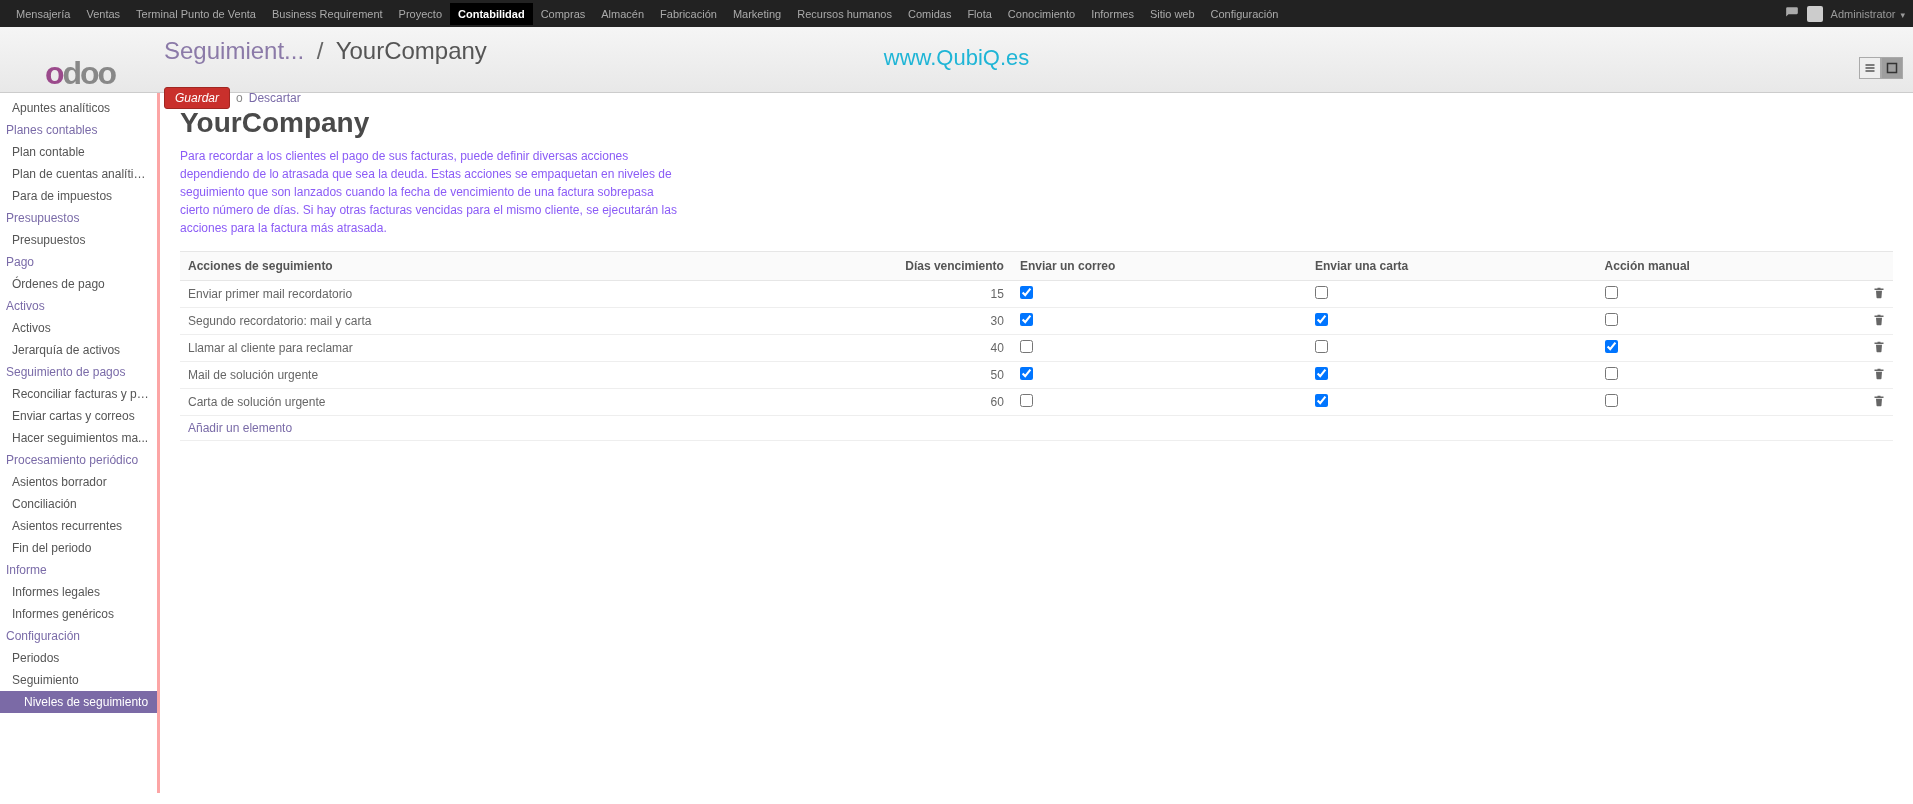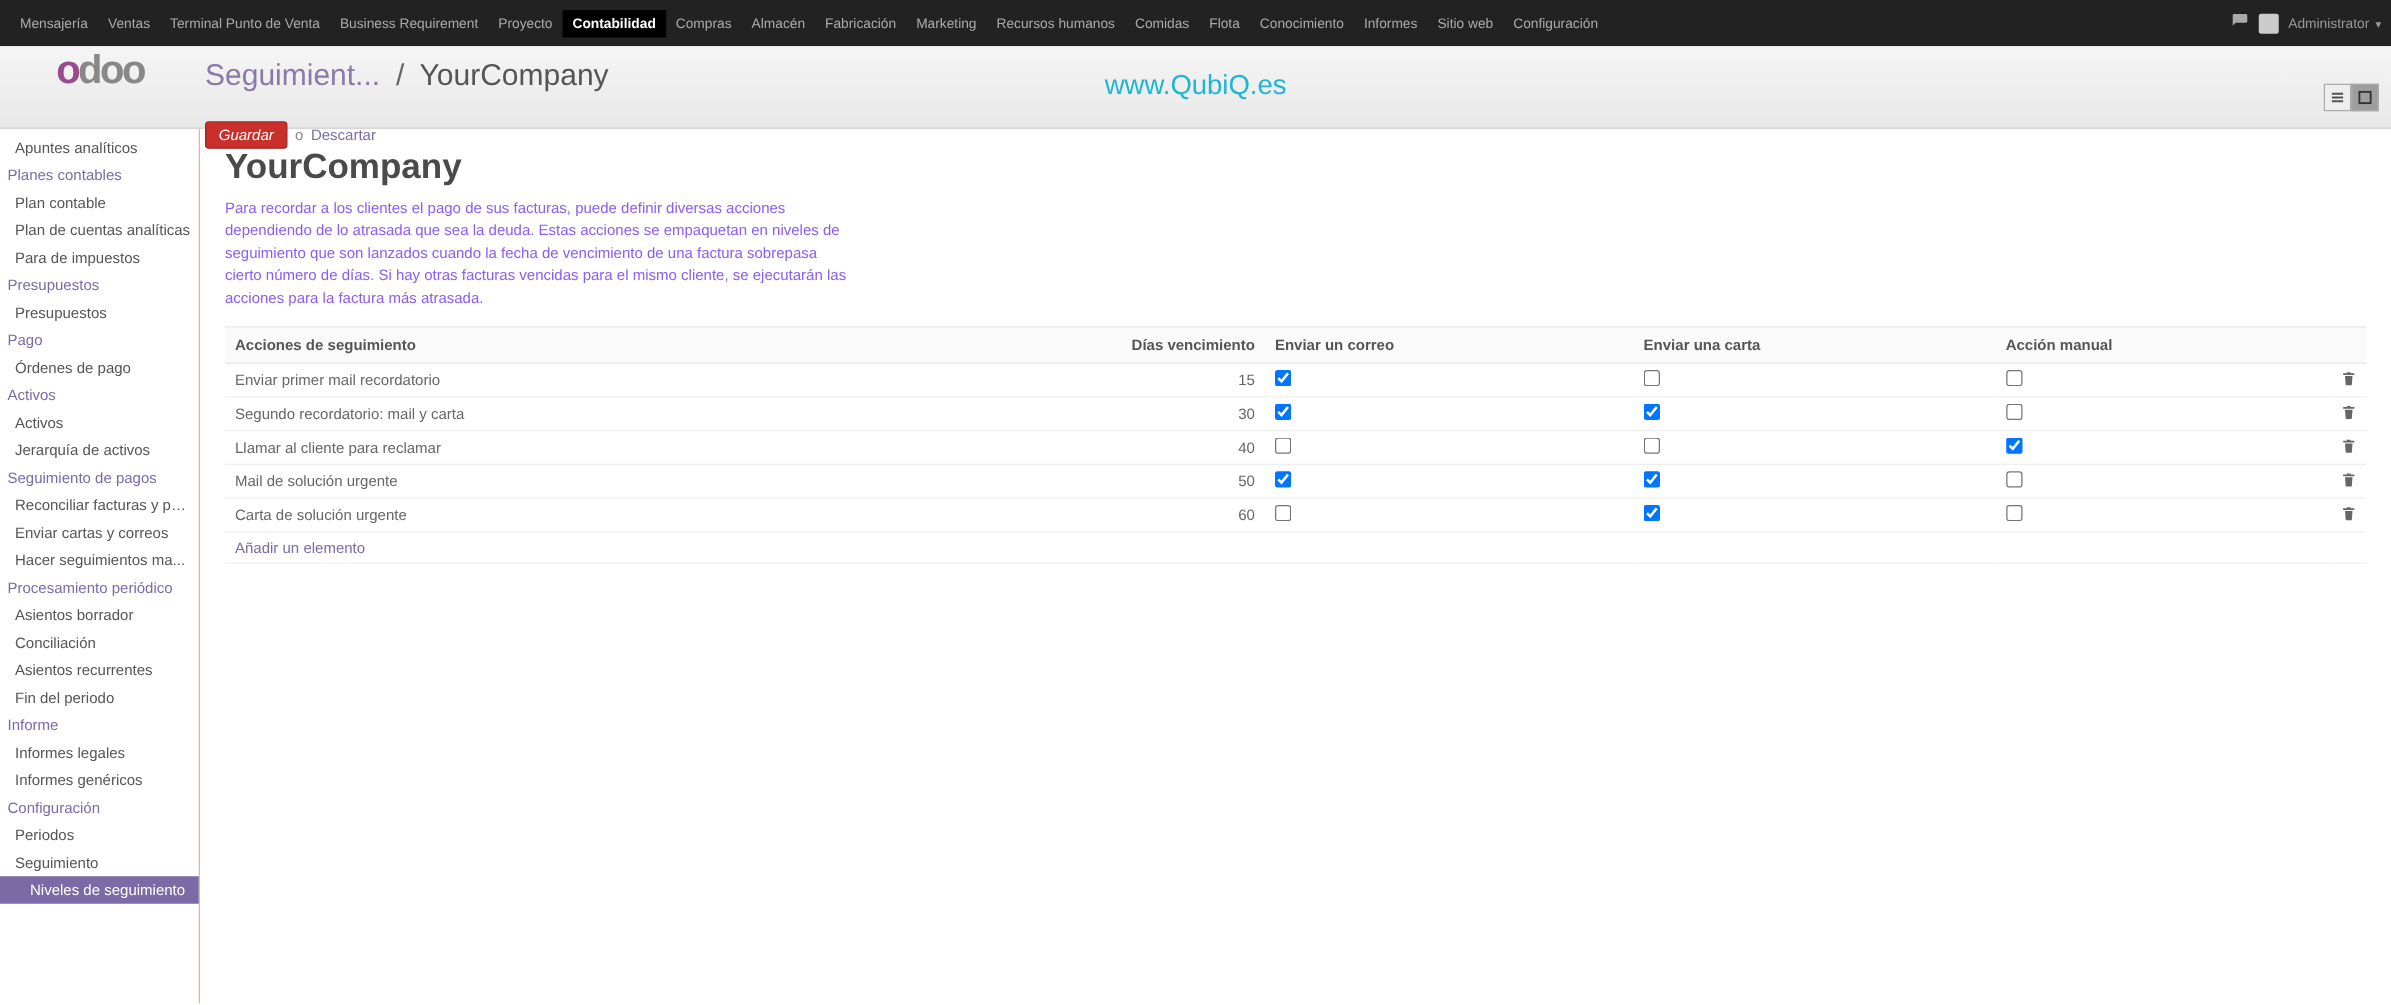--- a/index.html
+++ b/index.html
@@ -1,50 +1,50 @@
 <!DOCTYPE html>
 <html><head>
 <meta charset="utf-8">
 <style>
 * { margin:0; padding:0; box-sizing:border-box; font-family:"Lucida Grande","Helvetica Neue",Arial,sans-serif; }
 body { font-size:13px; color:#4c4c4c; background:#fff; }
 
 
-.topbar { background:#222; height:37px; display:flex; align-items:center; padding:0 8px; color:#999; font-size:11px; }
+.topbar { background:#222; height:27px; display:flex; align-items:center; padding:0 8px; color:#999; font-size:11px; }
 .topbar .menu { display:flex; gap:0; }
 .topbar .menu-item { padding:5px 8px; cursor:pointer; color:#aaa; }
 .topbar .menu-item.active { background:#000; color:#fff; font-weight:bold; }
 .topbar .spacer { flex:1; }
 .topbar .right { display:flex; align-items:center; gap:8px; }
 .topbar .avatar { width:16px; height:16px; background:#ccc; border-radius:2px; display:inline-block; }
 .topbar .chat-icon svg { width:14px; height:14px; fill:#aaa; }
 .topbar .dropdown-caret { font-size:9px; margin-left:2px; }
 
 
 .header { background:linear-gradient(#f5f5f5,#e8e8e8); border-bottom:1px solid #ccc; height:66px; position:relative; display:flex; }
-.logo-box { width:160px; display:flex; align-items:flex-start; justify-content:center; }
+.logo-box { width:160px; display:flex; align-items:flex-end; justify-content:center; }
 .logo { font-family:Arial,sans-serif; font-weight:bold; font-size:32px; letter-spacing:-2px; color:#888; }
 .logo .o1 { color:#9b4a8c; }
 .header-main { flex:1; padding:10px 0 6px 4px; }
 .breadcrumb { font-size:24px; color:#8b7aa8; margin-bottom:22px; }
 .breadcrumb .sep { color:#666; margin:0 6px; }
 .breadcrumb .current { color:#555; }
 .header-actions { display:flex; align-items:center; gap:6px; }
 .btn-save { background:#c9302c; color:#fff; border:1px solid #a02722; padding:3px 10px; border-radius:3px; cursor:pointer; font-size:12px;font-style:italic; }
 .or-text { color:#888; font-size:12px; }
 .discard { color:#7a6ba8; font-size:12px; cursor:pointer; }
 .watermark { position:absolute; left:50%; top:18px; transform:translateX(-50%); font-size:22px; color:#1fb5d6; font-weight:500; }
 .view-switch { position:absolute; right:10px; top:30px; display:flex; }
 .view-btn { width:22px; height:22px; border:1px solid #aaa; background:#eee; display:flex; align-items:center; justify-content:center; cursor:pointer; }
 .view-btn.active { background:#9e9e9e; }
 .view-btn svg { width:12px; height:12px; fill:#555; }
 
 
 .layout { display:flex; }
-.sidebar { width:160px; padding:4px 0; font-size:12px; border-right:1px solid #fca5a5; min-height:700px; }
+.sidebar { width:160px; padding:4px 0; font-size:12px; border-right:3px solid #fca5a5; min-height:700px; }
 .sidebar .section { color:#7a6ba8; padding:4px 6px; font-weight:normal; cursor:pointer; }
 .sidebar .item { color:#555; padding:4px 6px 4px 12px; cursor:pointer; white-space:nowrap; overflow:hidden; text-overflow:ellipsis; }
 .sidebar .subitem { padding-left:24px; }
 .sidebar .item.selected { background:#7b6aa6; color:#fff; }
 
 
 .content { flex:1; padding:14px 20px; }
 .page-title { font-size:28px; font-weight:bold; color:#4a4a4a; margin-bottom:8px; }
 .help-text { color:#8b5cf6; font-size:12px; line-height:1.5; max-width:500px; margin-bottom:14px; }
 

